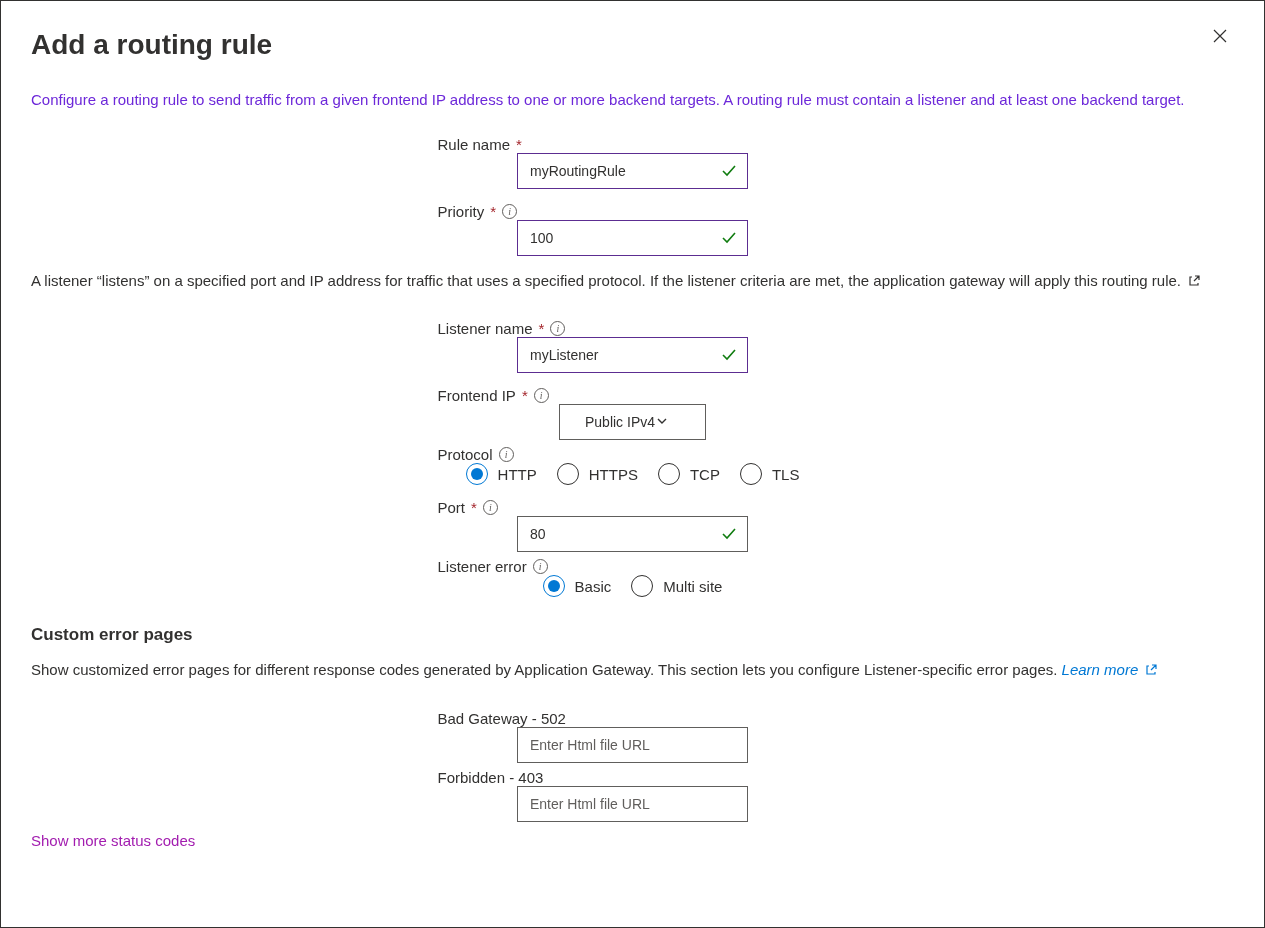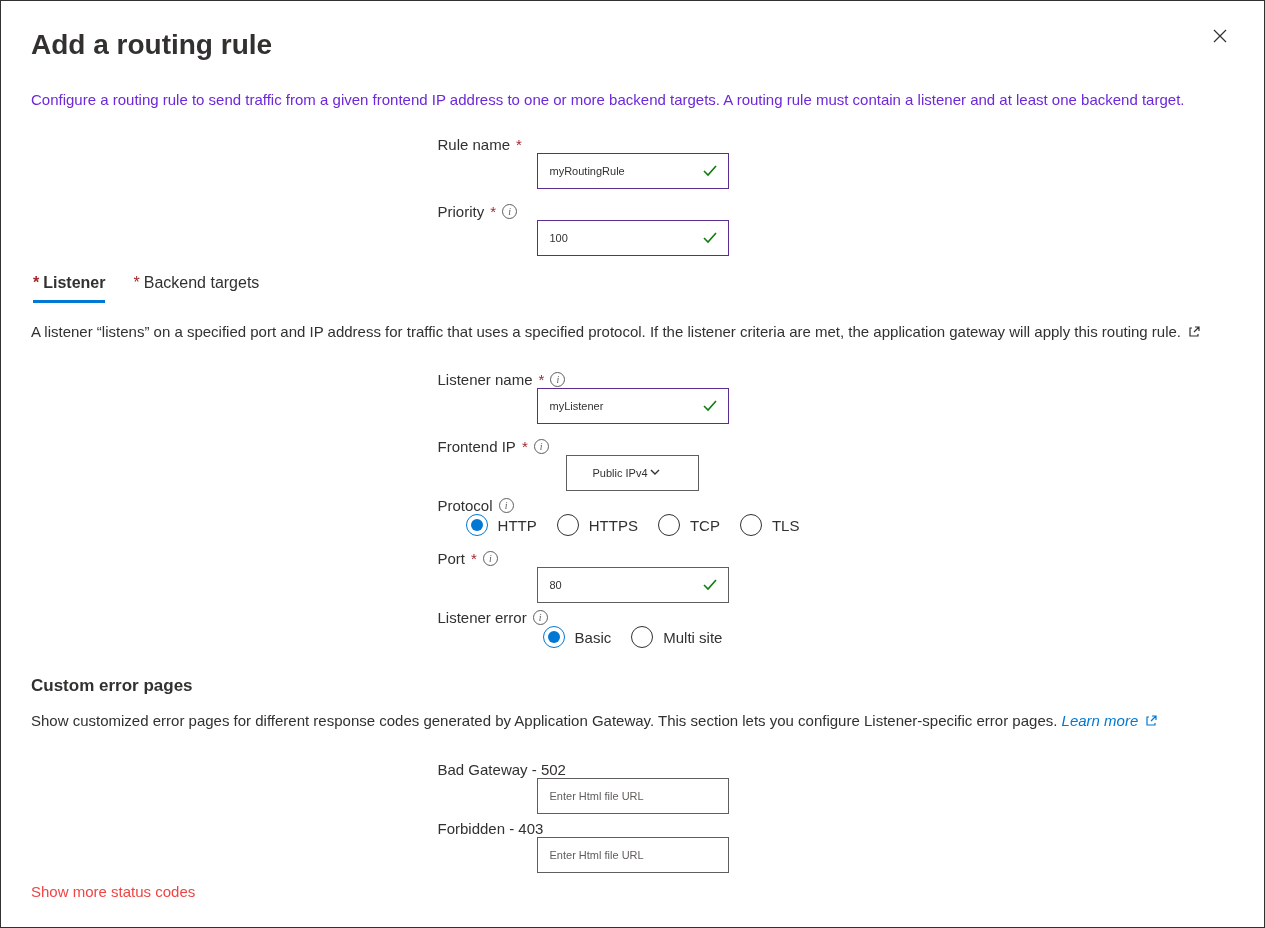--- a/index.html
+++ b/index.html
@@ -71,21 +71,21 @@
     font-size: 10px;
     font-style: italic;
     font-family: Georgia, serif;
     color: #605e5c;
     cursor: default;
   }
   input[type="text"], .select-box {
     width: 100%;
     height: 36px;
     padding: 0 36px 0 12px;
-    font-size: 11px;
+    font-size: 14px;
     border: 1px solid #605e5c;
     background: #fff;
     font-family: inherit;
     color: #323130;
   }
   input[type="text"]::placeholder { color: #605e5c; }
   input.valid { border-color: #5c2d91; }
   .check-icon {
     position: absolute;
     right: 10px;
@@ -170,21 +170,21 @@
     font-weight: 600;
     margin: 28px 0 14px 0;
   }
   .link {
     color: #0078d4;
     cursor: pointer;
     font-style: italic;
   }
   .link .ext-link-icon svg path { stroke: #0078d4; }
   .show-more {
-    color: #ef4444;
+    color: #a21caf;
     cursor: pointer;
     font-size: 15px;
     margin-top: 4px;
     display: inline-block;
   }
 </style>
 </head>
 <body>
 
 <div class="panel">
@@ -226,28 +226,20 @@
     <div class="input-col">
       <input type="text" class="valid" value="100" style="">
       <span class="check-icon">
         <svg width="18" height="18" viewBox="0 0 18 18">
             <path d="M3 9 L7 13 L15 4" stroke="#107c10" stroke-width="1.6" fill="none"></path>
           </svg>
       </span>
     </div>
   </div>
 
-  <div class="tabs">
-    <div class="tab active">
-      <span class="req">*</span><span>Listener</span>
-    </div>
-    <div class="tab">
-      <span class="req">*</span><span>Backend targets</span>
-    </div>
-  </div>
 
   <div class="tab-desc">
     <span>A listener “listens” on a specified port and IP address for traffic that uses a specified protocol. If the listener criteria are met, the application gateway will apply this routing rule.</span>
     <span class="ext-link-icon">
       <svg width="14" height="14" viewBox="0 0 14 14">
           <path d="M5 3 H3 V11 H11 V9 M7 7 L12 2 M8 2 H12 V6" stroke="#323130" stroke-width="1.2" fill="none"></path>
         </svg>
     </span>
   </div>
 

